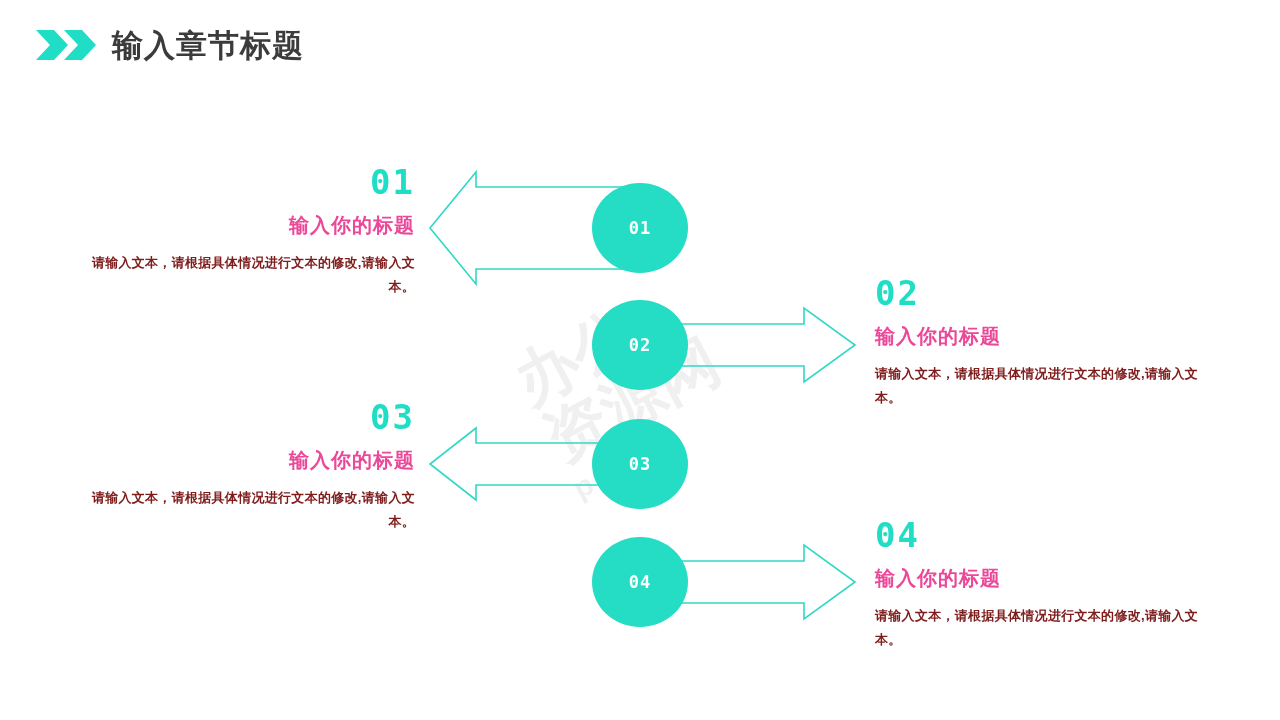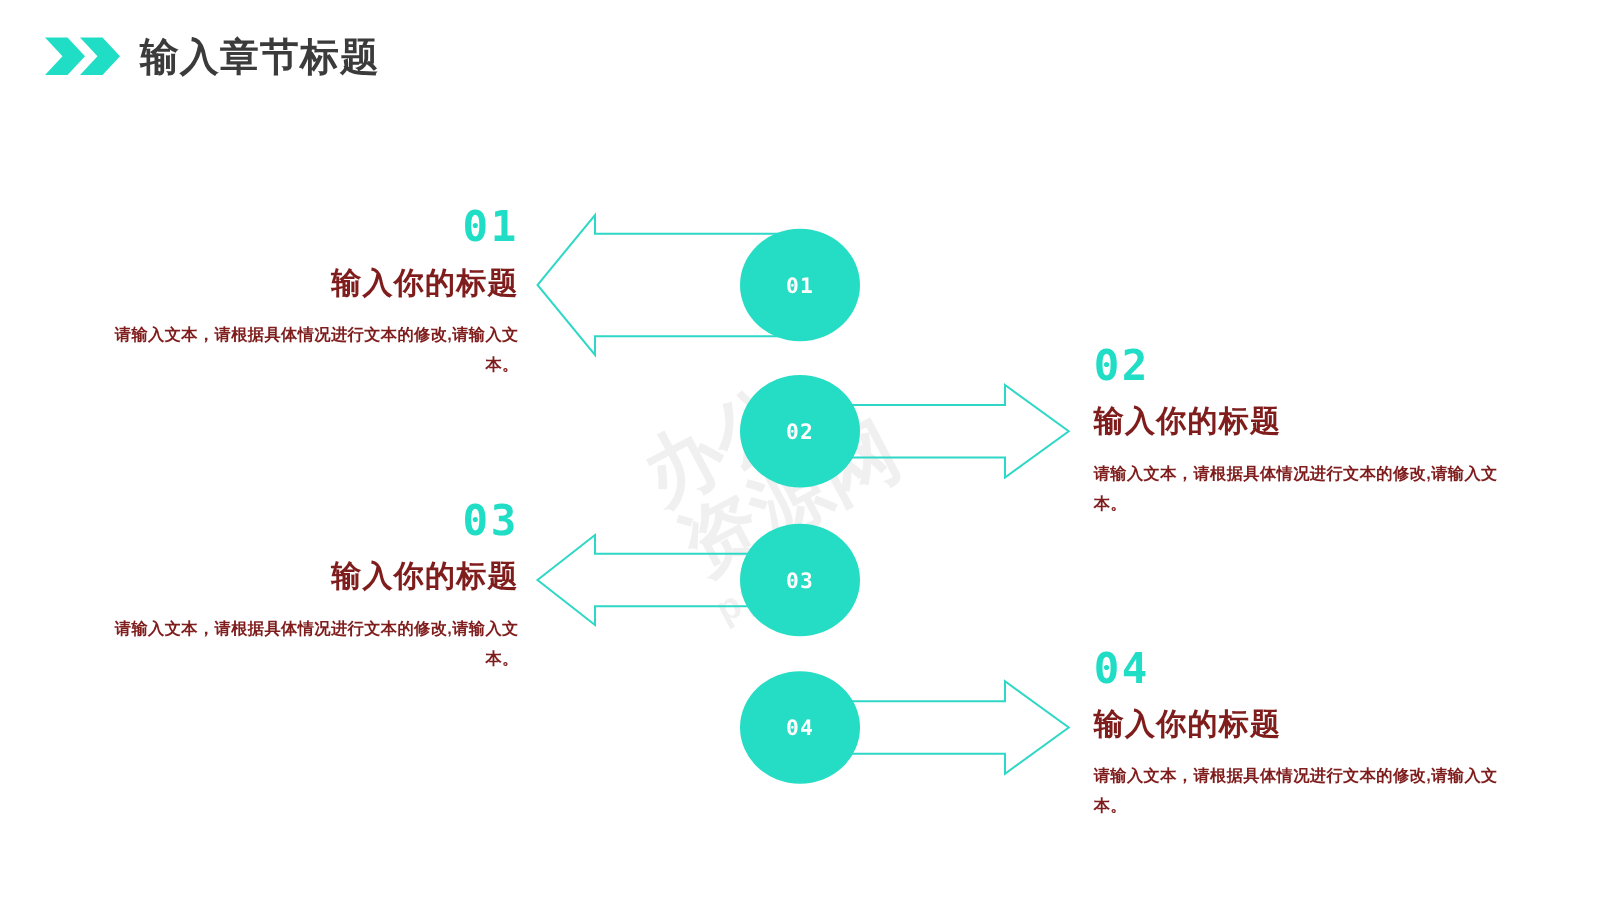--- a/index.html
+++ b/index.html
@@ -88,23 +88,23 @@
   .item-number {
     font-family: "DejaVu Sans Mono", "Liberation Mono", monospace;
     font-size: 34px;
     font-weight: bold;
     color: #20ddc6;
     letter-spacing: 2px;
     line-height: 1;
     margin-bottom: 14px;
   }
   .item-title {
-    font-size: 24px;
+    font-size: 20px;
     font-weight: bold;
-    color: #7f1d1d;
+    color: #ec4899;
     letter-spacing: 1px;
     line-height: 1.2;
     margin-bottom: 14px;
   }
   .item-body {
     font-size: 13px;
     font-weight: bold;
     color: #7f1d1d;
     line-height: 1.85;
     letter-spacing: 0.3px;

